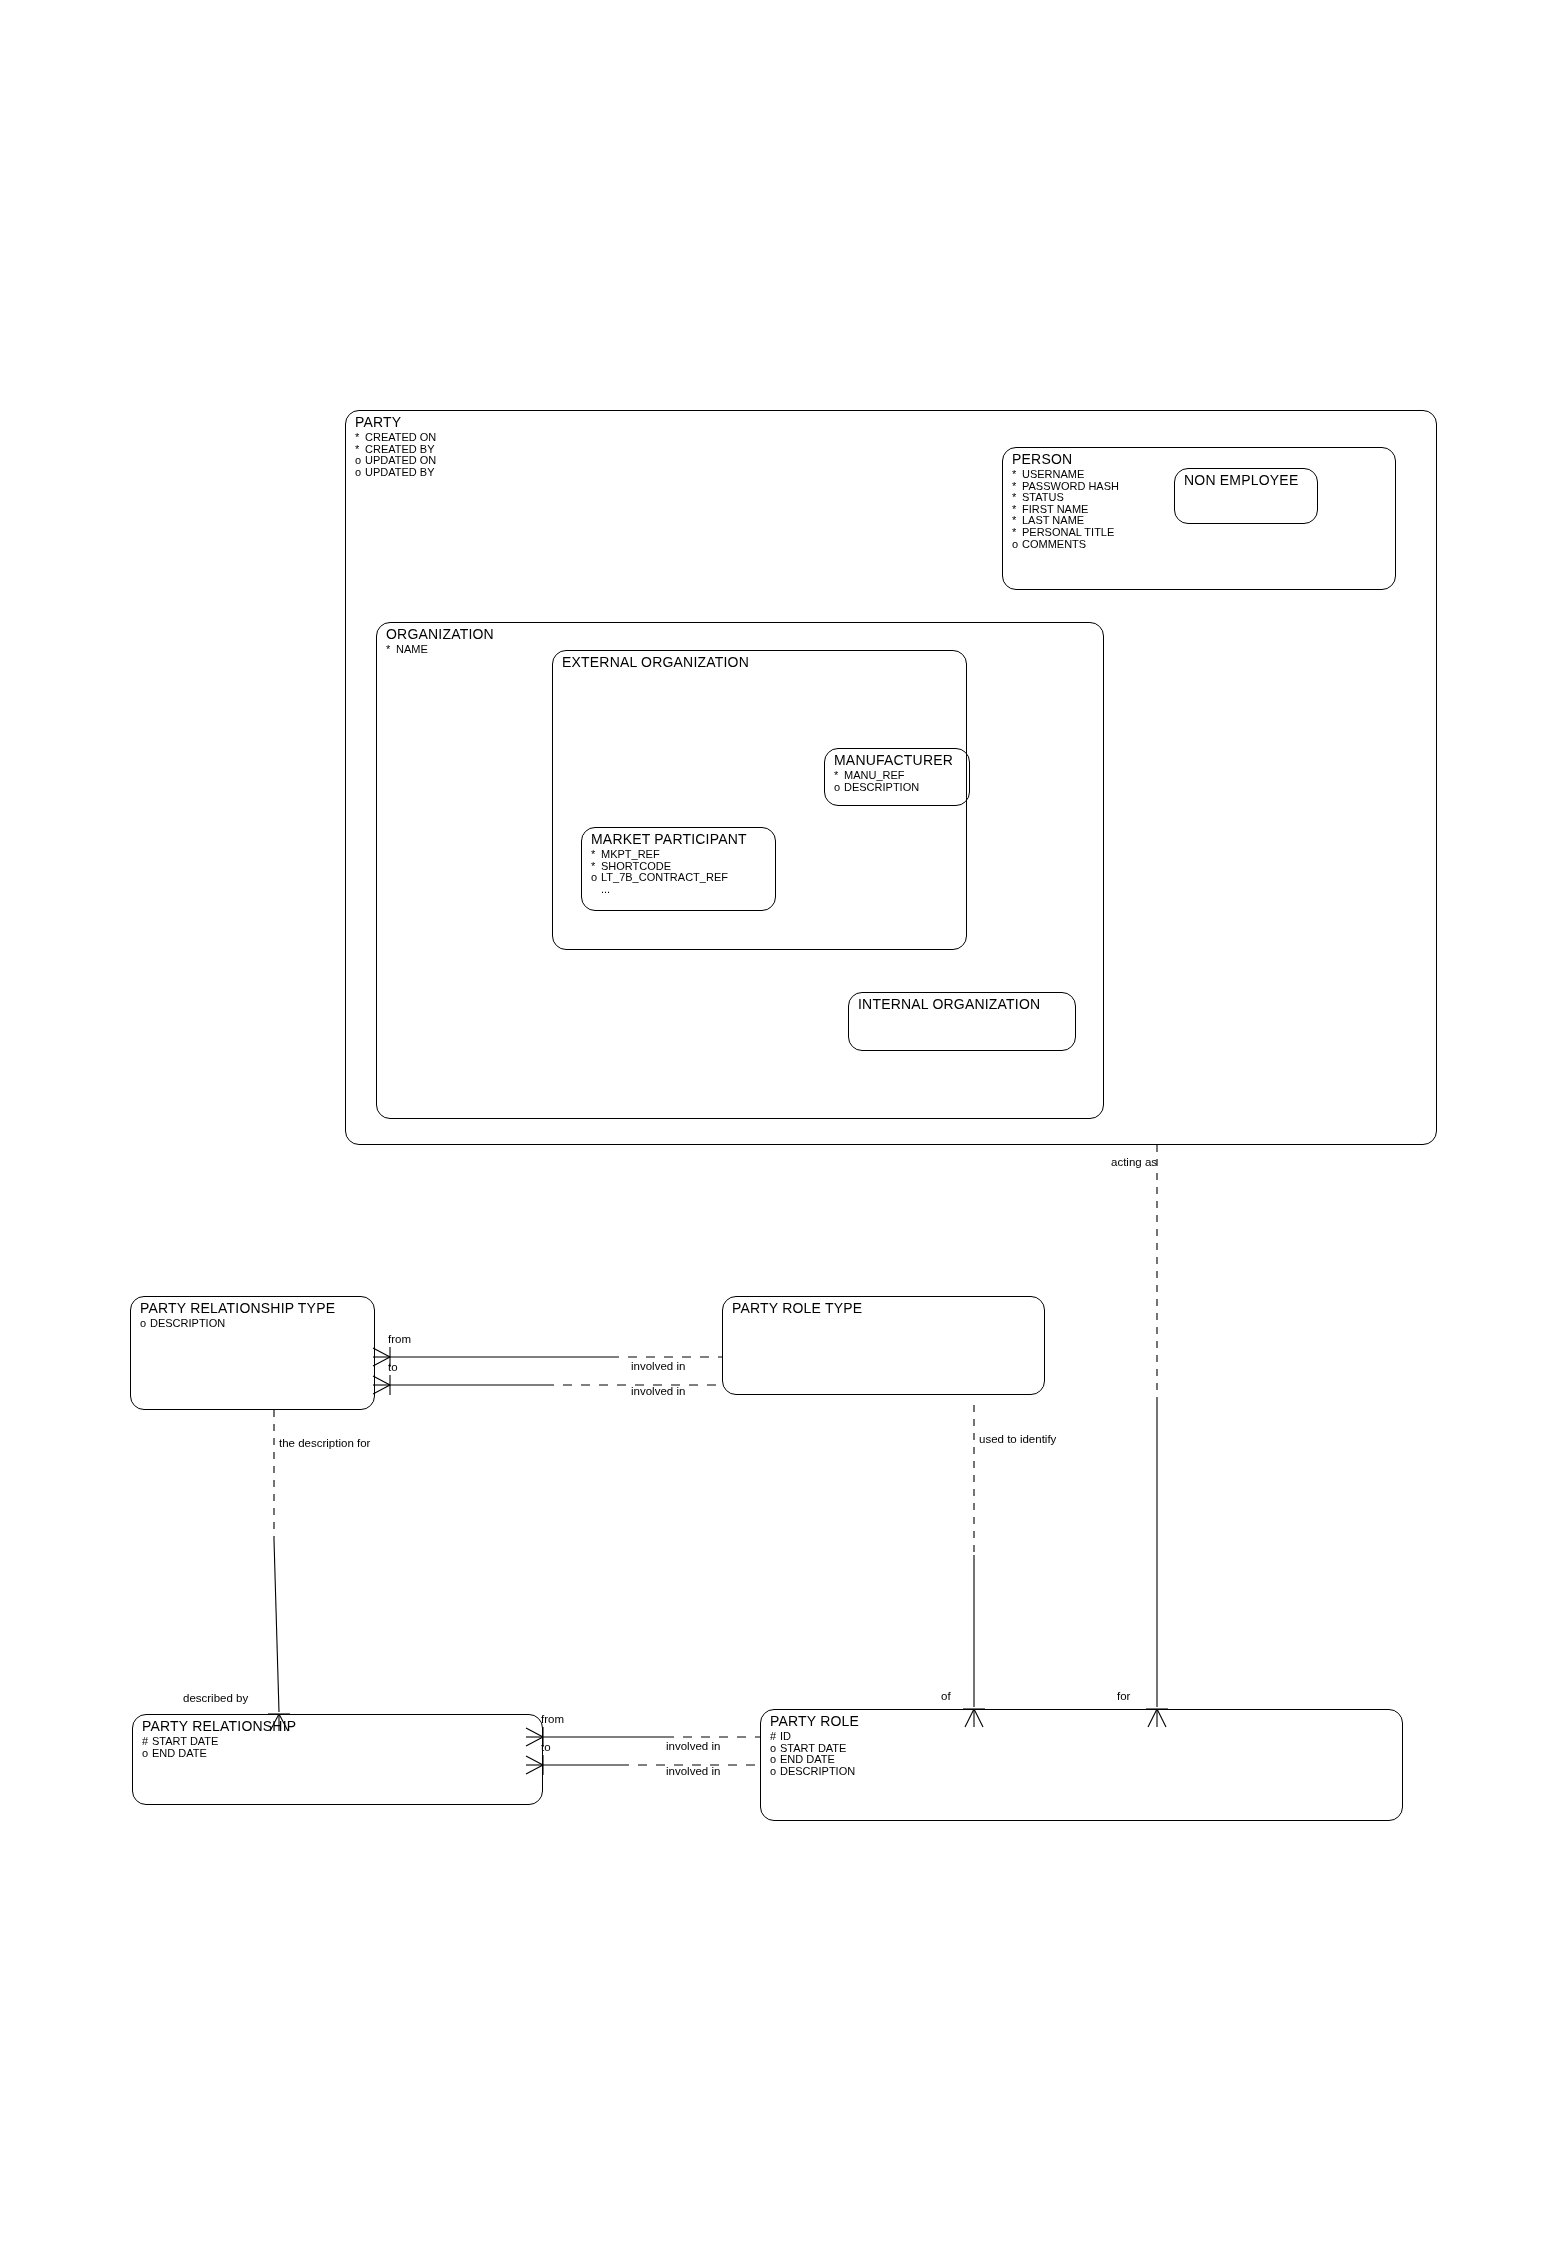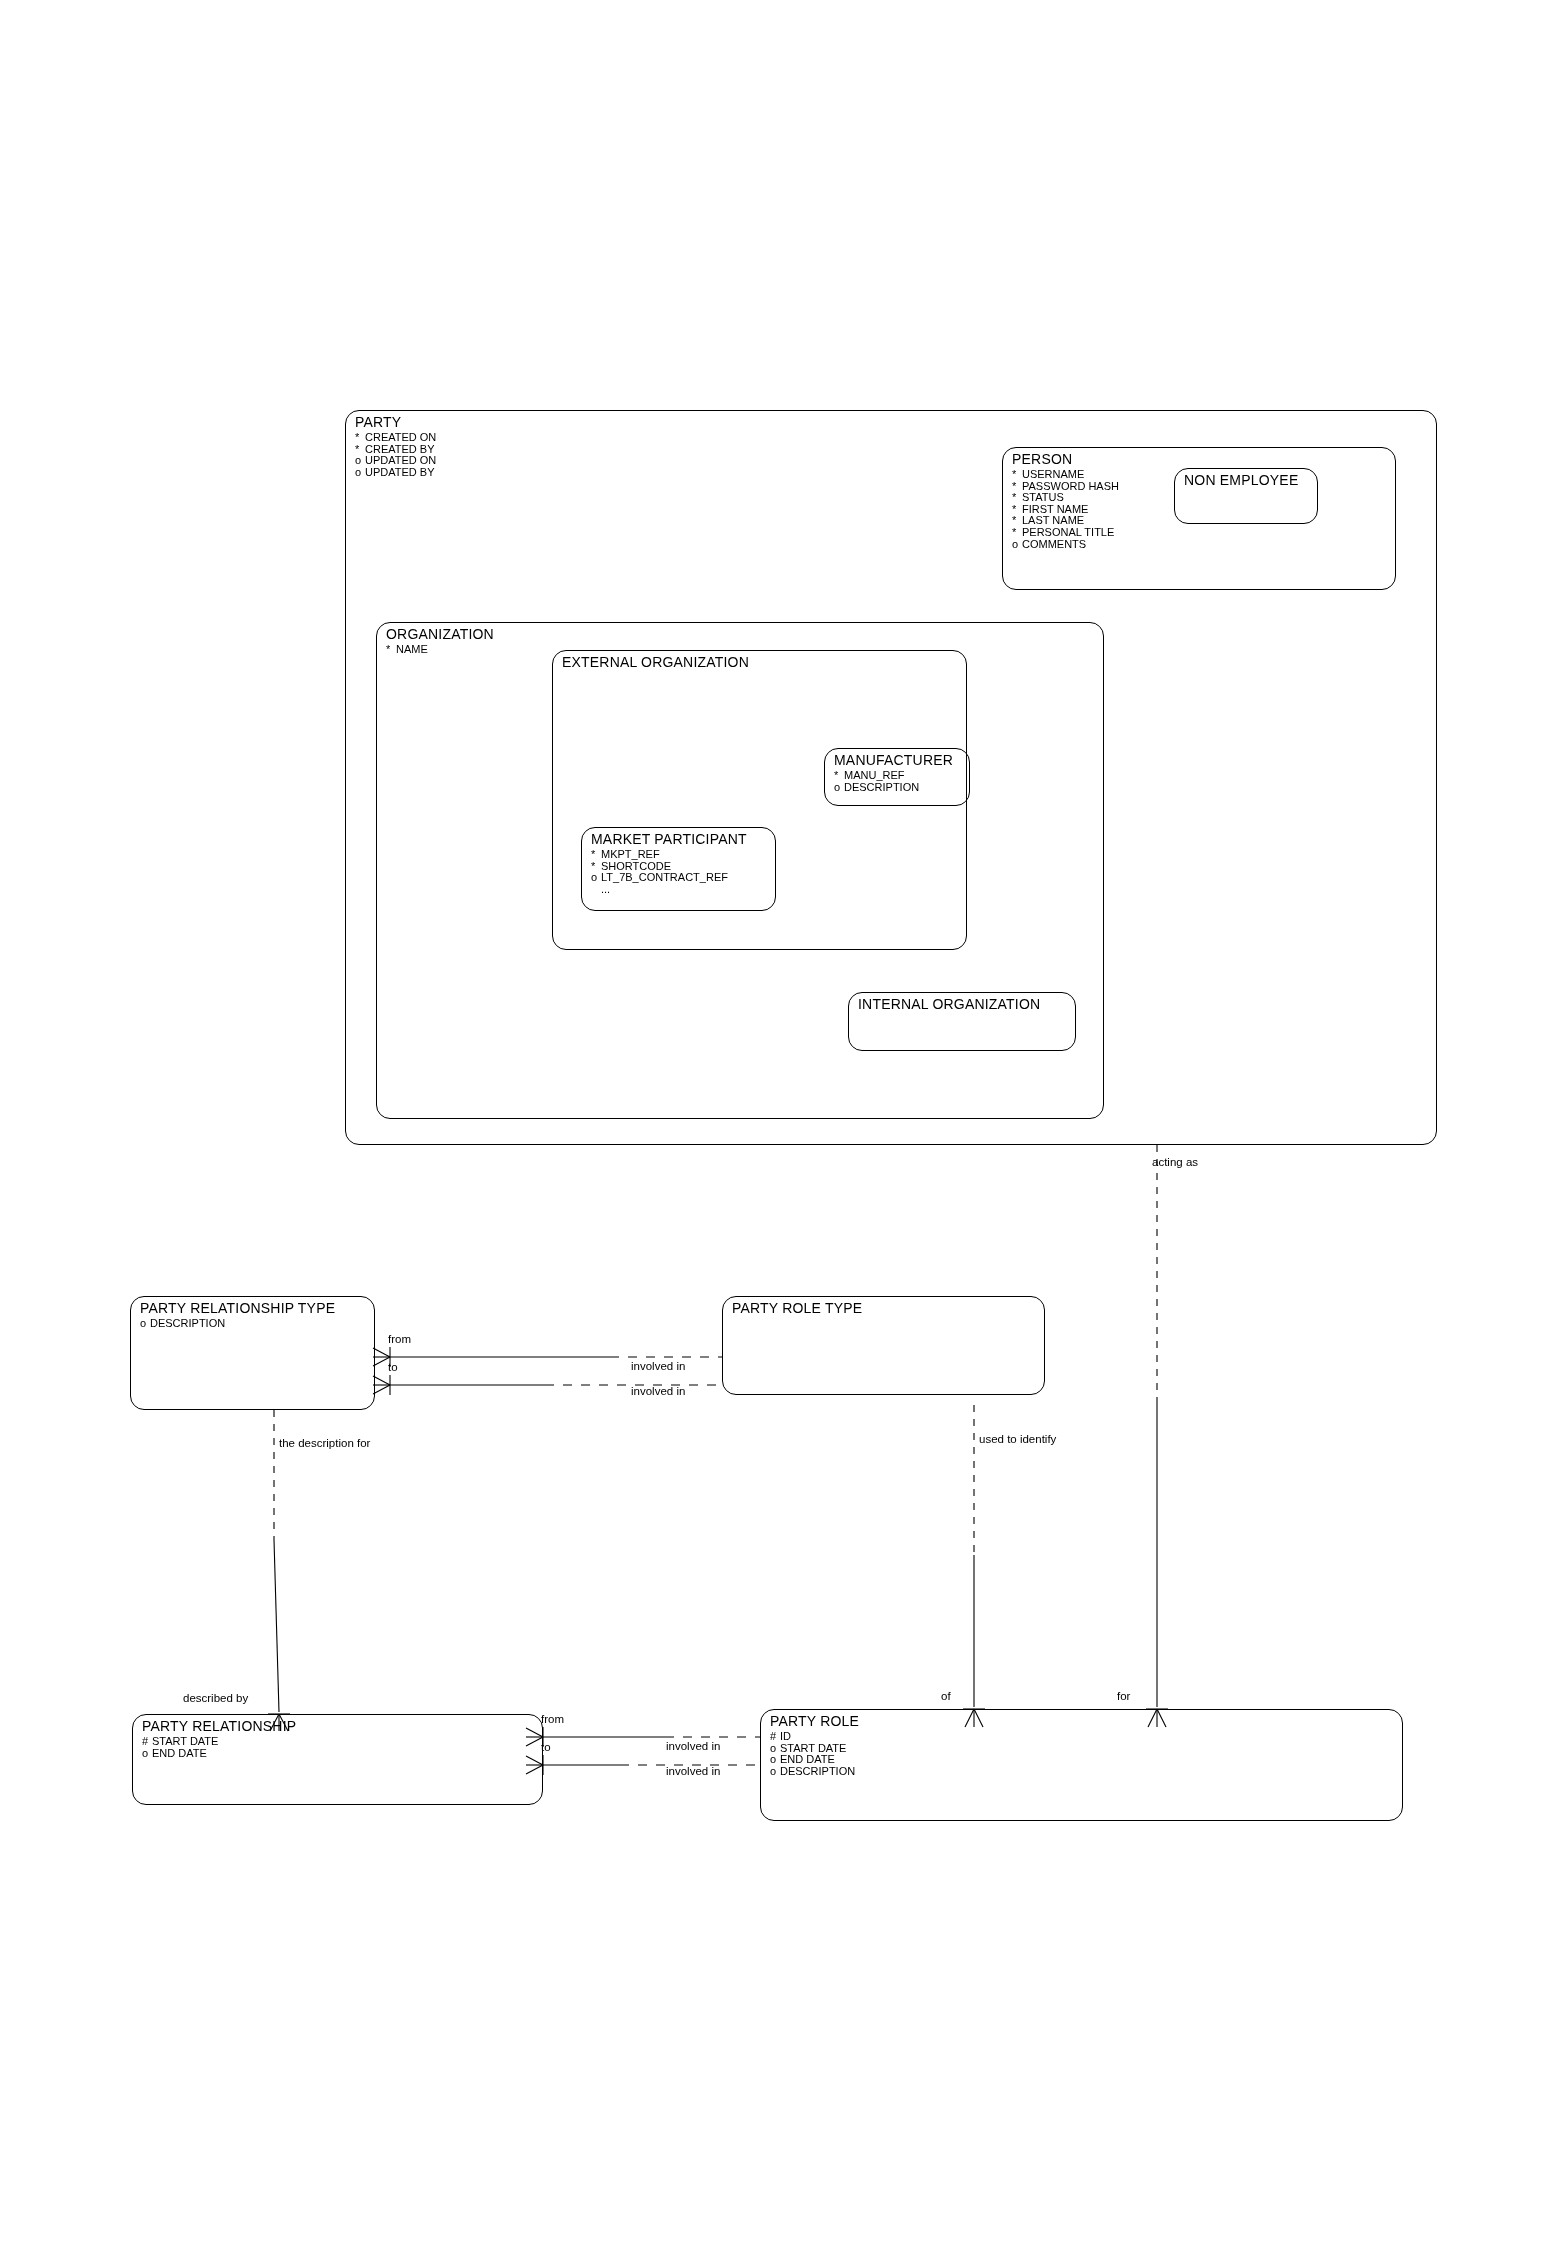--- a/index.html
+++ b/index.html
@@ -211,21 +211,21 @@
   <div class="entity" style="left:760px; top:1709px; width:643px; height:112px;">
     <div class="etitle">PARTY ROLE</div>
     <div class="attrs">
       <span class="attr"><span class="mark">#</span><span>ID</span></span>
       <span class="attr"><span class="mark">o</span><span>START DATE</span></span>
       <span class="attr"><span class="mark">o</span><span>END DATE</span></span>
       <span class="attr"><span class="mark">o</span><span>DESCRIPTION</span></span>
     </div>
   </div>
 
-  <div class="rel-label" style="left:1152px; top:1156px;">acting as</div>
+  <div class="rel-label" style="left:1111px; top:1156px;">acting as</div>
 
   <div class="rel-label" style="left:388px; top:1333px;">from</div>
 
   <div class="rel-label" style="left:388px; top:1361px;">to</div>
 
   <div class="rel-label" style="left:631px; top:1360px;">involved in</div>
 
   <div class="rel-label" style="left:631px; top:1385px;">involved in</div>
 
   <div class="rel-label" style="left:279px; top:1437px;">the description for</div>

